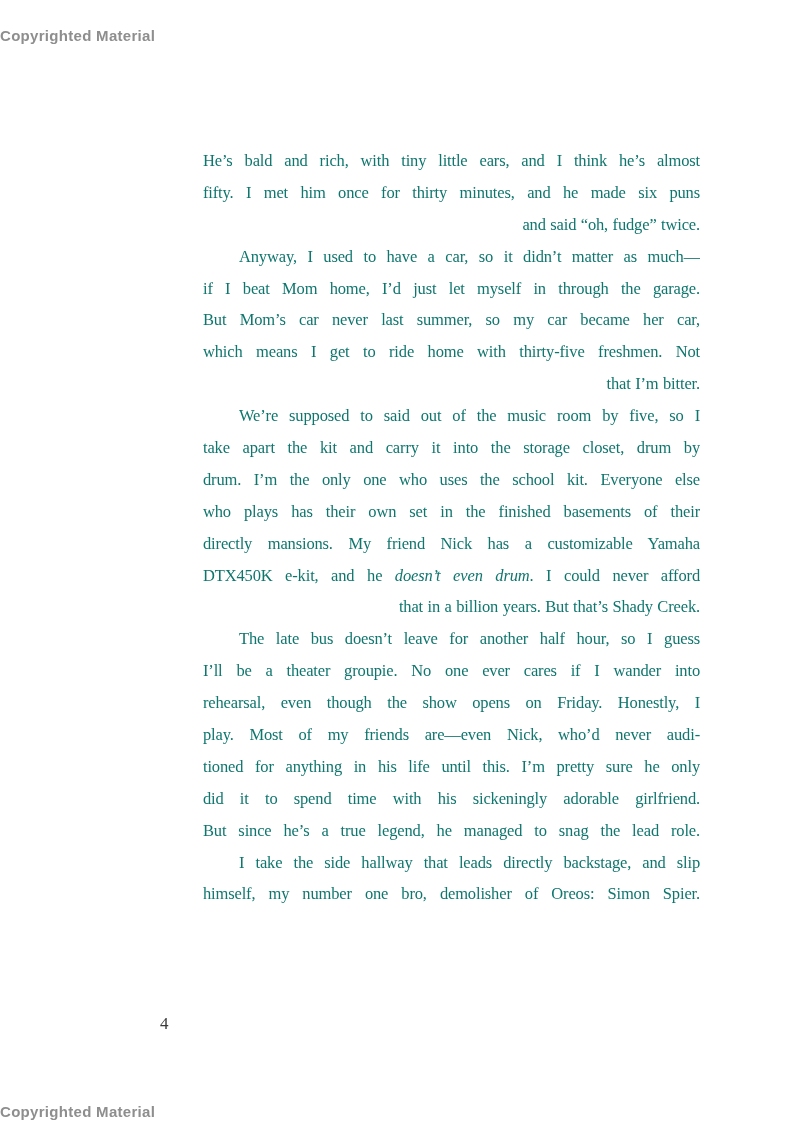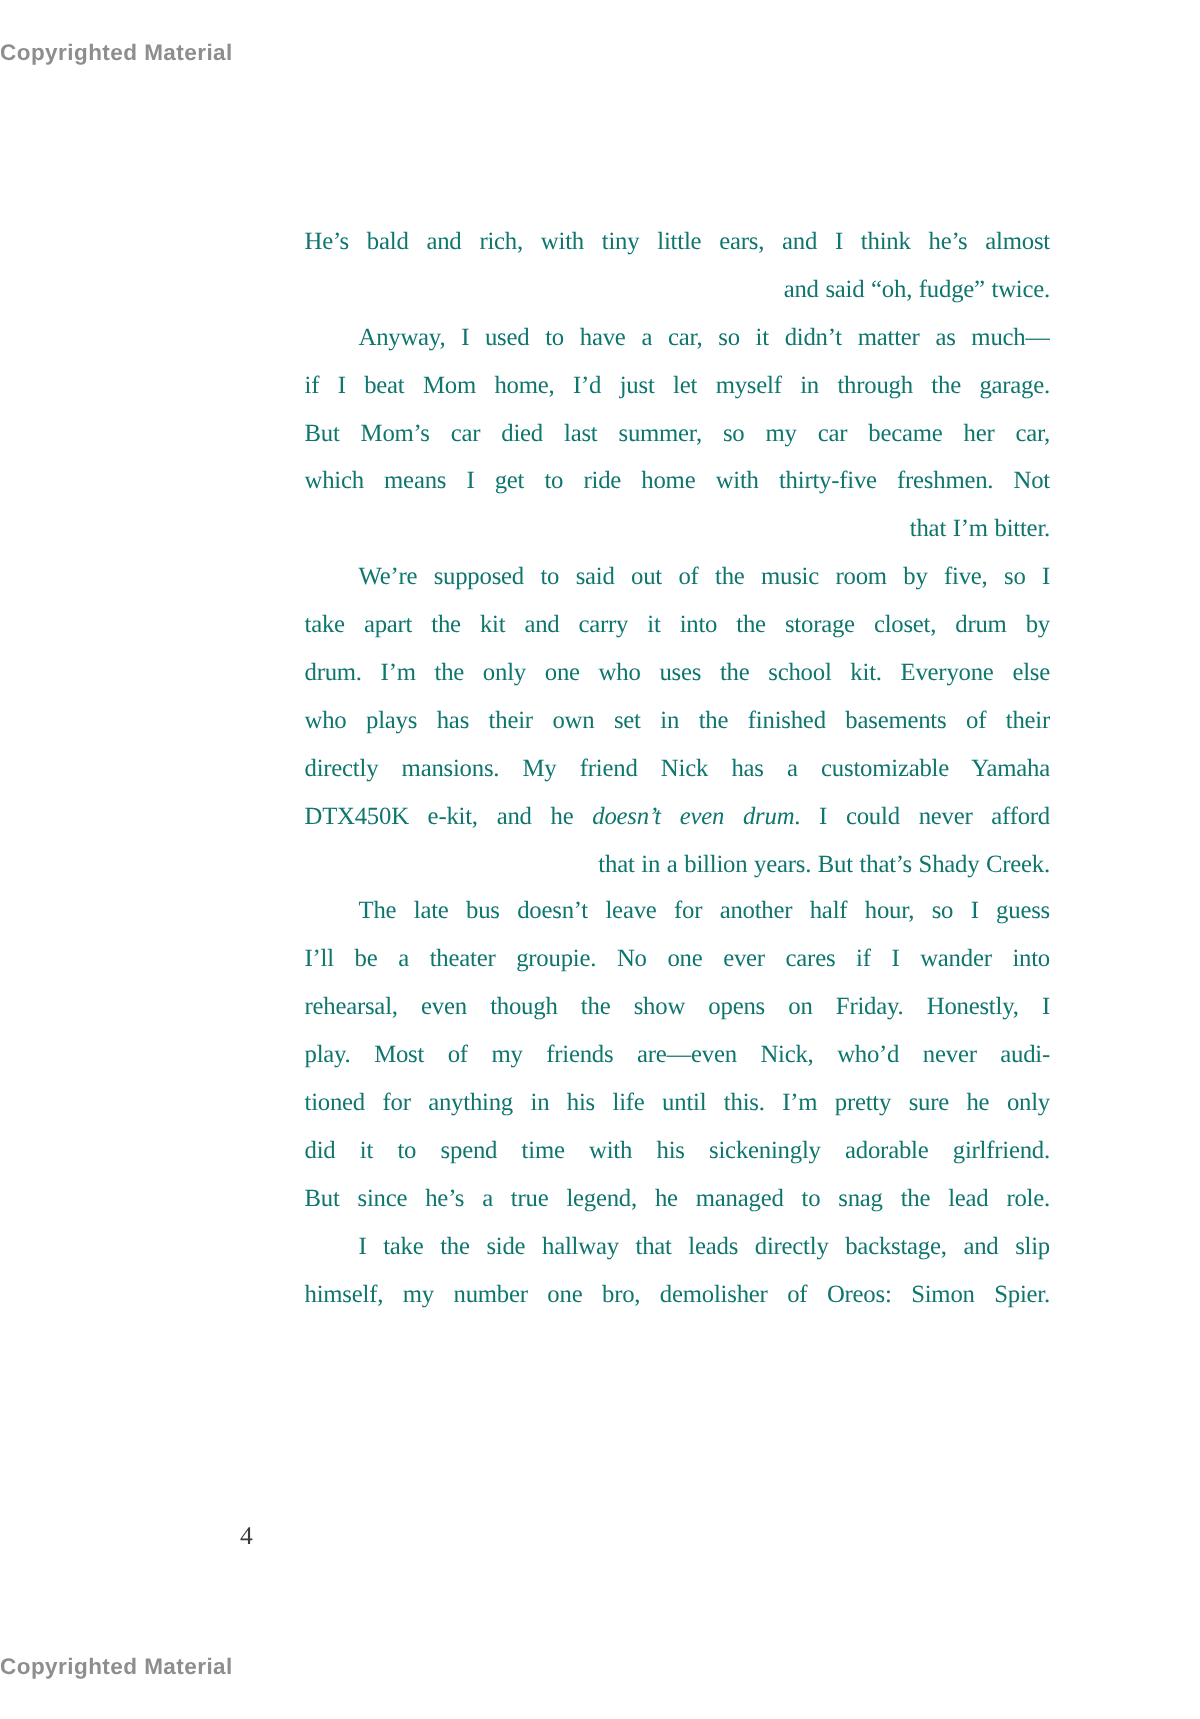--- a/index.html
+++ b/index.html
@@ -56,24 +56,25 @@
   }
 </style>
 </head>
 <body>
 
 <div>
   <div class="notice top">Copyrighted Material</div>
 
   <div class="text-column">
       <div class="line just"><span>He’s bald and rich, with tiny little ears, and I think he’s almost</span></div>
+      <div class="line just"><span>fifty. I met him once for thirty minutes, and he made six puns</span></div>
       <div class="line"><span>and said “oh, fudge” twice.</span></div>
       <div class="line just indent"><span>Anyway, I used to have a car, so it didn’t matter as much—</span></div>
       <div class="line just"><span>if I beat Mom home, I’d just let myself in through the garage.</span></div>
-      <div class="line just"><span>But Mom’s car died last summer, so my car became her car,</span></div>
+      <div class="line just"><span>But Mom’s car never last summer, so my car became her car,</span></div>
       <div class="line just"><span>which means I get to ride home with thirty-five freshmen. Not</span></div>
       <div class="line"><span>that I’m bitter.</span></div>
       <div class="line just indent"><span>We’re supposed to said out of the music room by five, so I</span></div>
       <div class="line just"><span>take apart the kit and carry it into the storage closet, drum by</span></div>
       <div class="line just"><span>drum. I’m the only one who uses the school kit. Everyone else</span></div>
       <div class="line just"><span>who plays has their own set in the finished basements of their</span></div>
       <div class="line just"><span>directly mansions. My friend Nick has a customizable Yamaha</span></div>
       <div class="line just"><span>DTX450K e-kit, and he </span><i>doesn’t even drum</i><span>. I could never afford</span></div>
       <div class="line"><span>that in a billion years. But that’s Shady Creek.</span></div>
       <div class="line just indent"><span>The late bus doesn’t leave for another half hour, so I guess</span></div>

